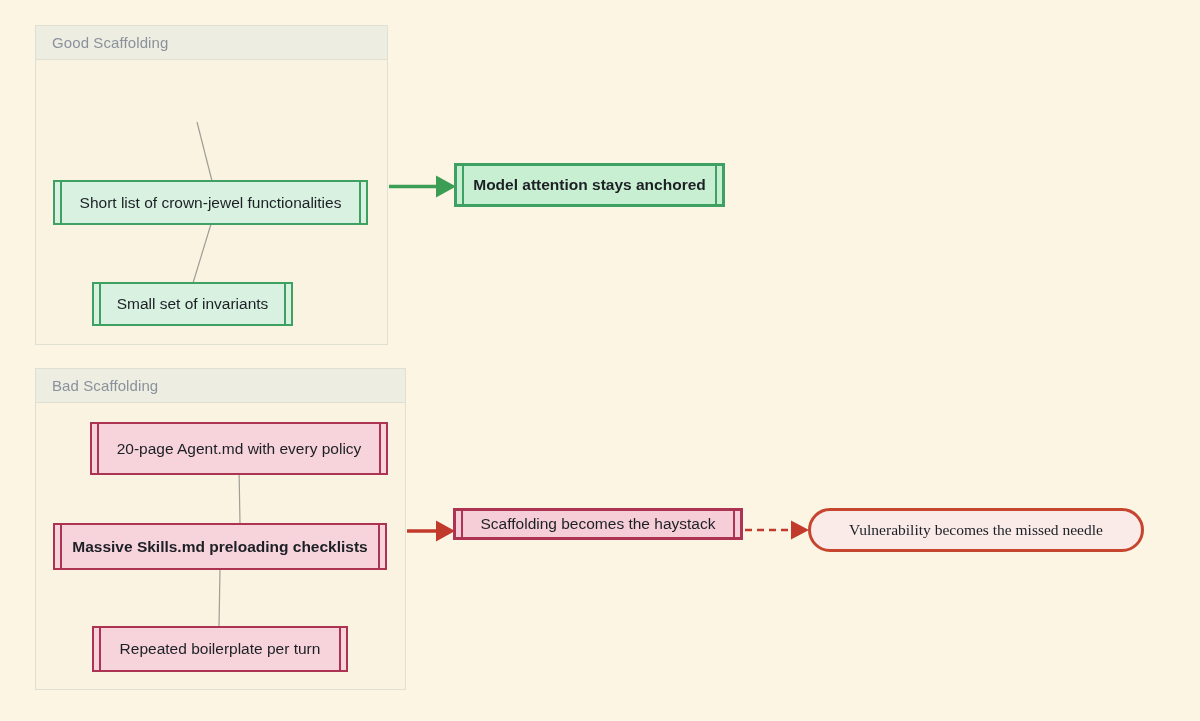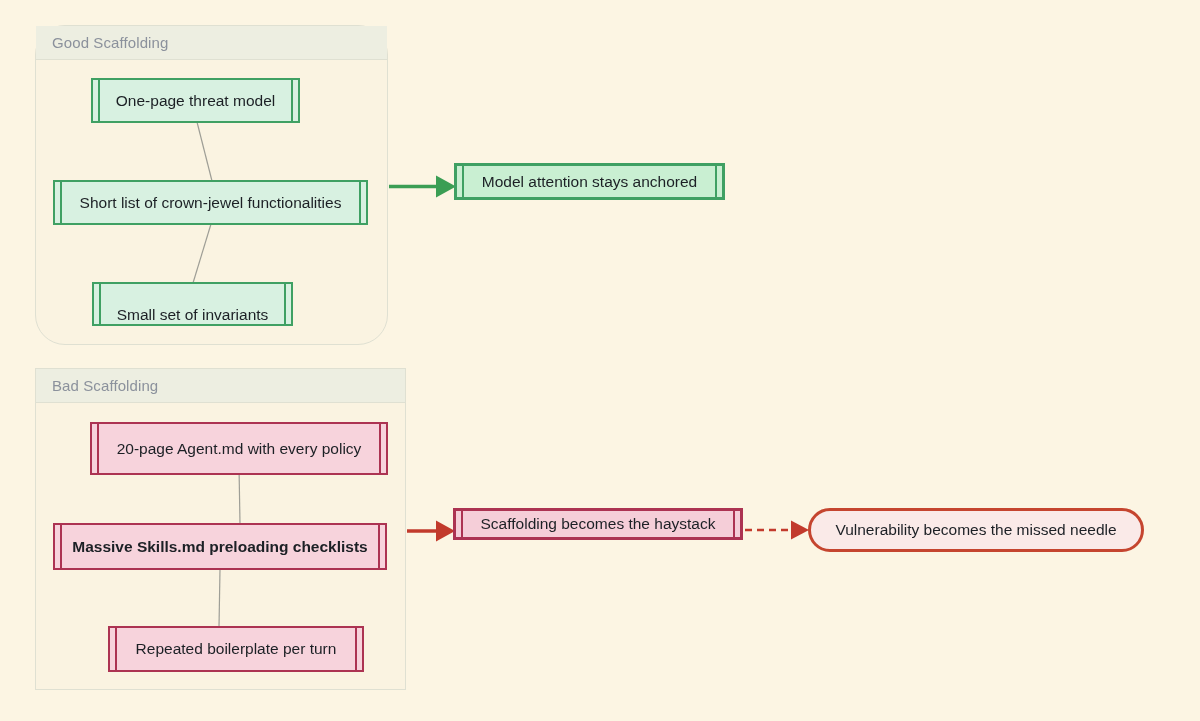--- a/index.html
+++ b/index.html
@@ -28,21 +28,21 @@
   .g-node{background:var(--green-fill);border:2px solid var(--green-border);}
   .g-node.subroutine::before,.g-node.subroutine::after{background:var(--green-border);}
   .g-outcome{background:var(--green-outcome-fill);border:3px solid var(--green-border);}
   .g-outcome.subroutine::before,.g-outcome.subroutine::after{background:var(--green-border);}
 
   .r-node{background:var(--red-fill);border:2px solid var(--red-border);}
   .r-node.subroutine::before,.r-node.subroutine::after{background:var(--red-border);}
   .r-outcome{background:var(--red-outcome-fill);border:3px solid var(--red-border);}
   .r-outcome.subroutine::before,.r-outcome.subroutine::after{background:var(--red-border);}
 
-  .stadium{background:var(--vermilion-fill);border:3px solid var(--vermilion-border);border-radius:999px;}
+  .stadium{background:var(--vermilion-fill);border:3px solid var(--vermilion-border);border-radius:999px;font-family:Liberation Serif, serif;}
 
   .edges{position:absolute;left:0;top:0;width:1200px;height:721px;z-index:1;pointer-events:none;}
 </style>
 </head>
 <body>
 
 <div class="stage">
 
   <svg class="edges" width="1200" height="721" viewBox="0 0 1200 721">
 
@@ -55,52 +55,49 @@
     <line x1="389" y1="186.5" x2="438" y2="186.5" stroke-width="3.5" stroke="#3b9e54"></line>
     <polygon points="436,175.5 436,197.5 456,186.5" fill="#3b9e54"></polygon>
 
     <line x1="407" y1="531" x2="438" y2="531" stroke-width="3.5" stroke="#c23a2c"></line>
     <polygon points="436,520.5 436,541.5 455,531" fill="#c23a2c"></polygon>
 
     <line x1="745" y1="530" x2="793" y2="530" stroke-width="2.5" stroke-dasharray="7,5" stroke="#c23a2c"></line>
     <polygon points="791,520.5 791,539.5 809,530" fill="#c23a2c"></polygon>
   </svg>
 
-  <div class="panel" style="left:35px;top:25px;width:353px;height:320px;border-radius:30px;">
+  <div class="panel" style="left:35px;top:25px;width:353px;height:320px;">
     <div class="panel-header">
       <span class="panel-title">Good Scaffolding</span>
     </div>
   </div>
 
-  <div class="node subroutine g-node" style="left:91px;top:78px;width:209px;height:45px;">
-    <span>One-page threat model</span>
-  </div>
   <div class="node subroutine g-node" style="left:53px;top:180px;width:315px;height:45px;">
     <span>Short list of crown-jewel functionalities</span>
   </div>
-  <div class="node subroutine g-node" style="left:92px;top:282px;width:201px;height:44px;align-items:flex-end;">
+  <div class="node subroutine g-node" style="left:92px;top:282px;width:201px;height:44px;">
     <span>Small set of invariants</span>
   </div>
-  <div class="node subroutine g-outcome" style="left:454px;top:163px;width:271px;height:37px;">
+  <div class="node subroutine g-outcome" style="left:454px;top:163px;width:271px;height:44px;font-weight:bold;">
     <span>Model attention stays anchored</span>
   </div>
 
   <div class="panel" style="left:35px;top:368px;width:371px;height:322px;">
     <div class="panel-header">
       <span class="panel-title">Bad Scaffolding</span>
     </div>
   </div>
 
   <div class="node subroutine r-node" style="left:90px;top:422px;width:298px;height:53px;">
     <span>20-page Agent.md with every policy</span>
   </div>
   <div class="node subroutine r-node" style="left:53px;top:523px;width:334px;height:47px;font-weight:bold;">
     <span>Massive Skills.md preloading checklists</span>
   </div>
-  <div class="node subroutine r-node" style="left:92px;top:626px;width:256px;height:46px;margin-left:16px;">
+  <div class="node subroutine r-node" style="left:92px;top:626px;width:256px;height:46px;">
     <span>Repeated boilerplate per turn</span>
   </div>
   <div class="node subroutine r-outcome" style="left:453px;top:508px;width:290px;height:32px;">
     <span>Scaffolding becomes the haystack</span>
   </div>
   <div class="node stadium" style="left:808px;top:508px;width:336px;height:44px;">
     <span>Vulnerability becomes the missed needle</span>
   </div>
 
 </div>

